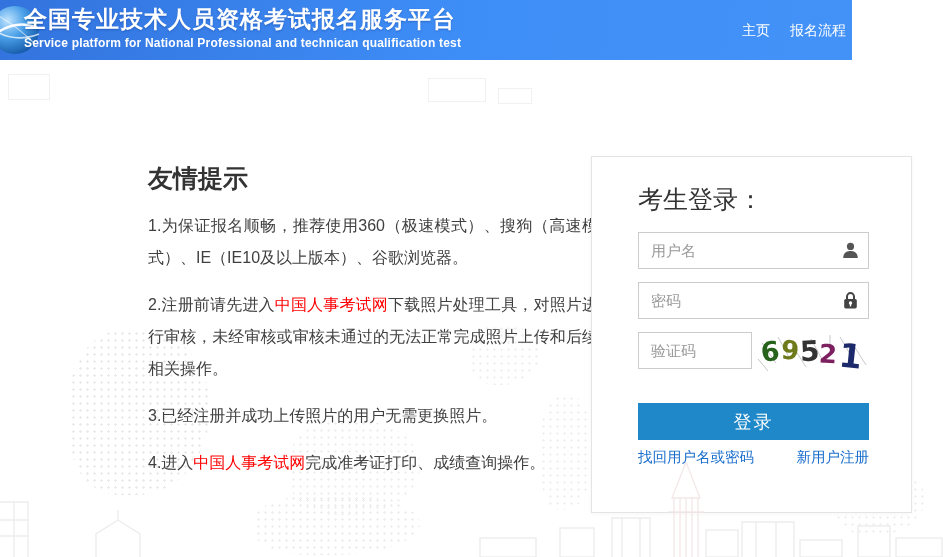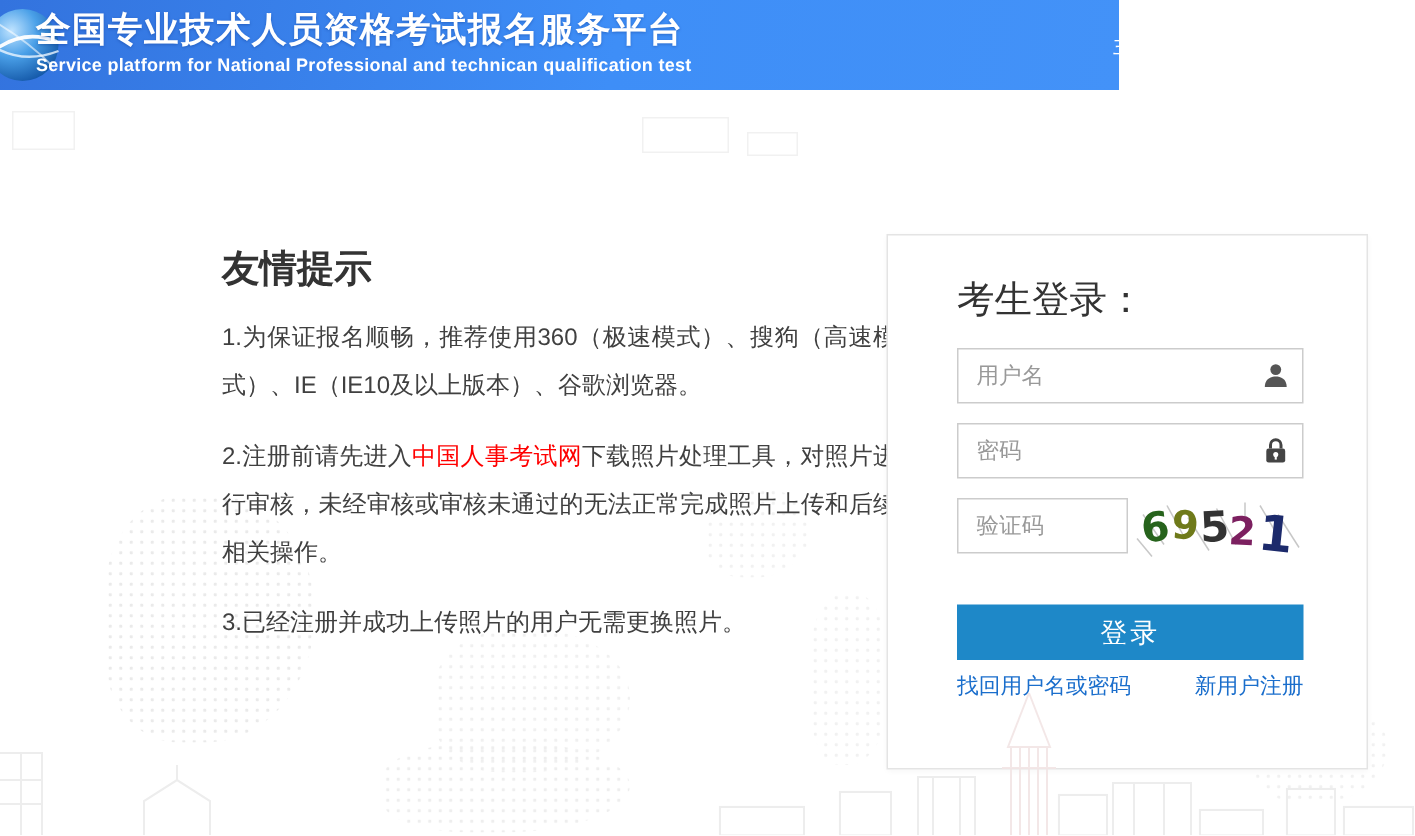--- a/index.html
+++ b/index.html
@@ -7,21 +7,21 @@
   body { font-family:"Liberation Sans","DejaVu Sans",sans-serif; background:#fff; }
   #app { position:relative; width:943px; height:557px; overflow:hidden; background:#fff; }
 
   
   .dots { position:absolute; z-index:0; opacity:.75; pointer-events:none;
           background-image:radial-gradient(circle,#e4e4e4 1.1px,transparent 1.3px);
           background-size:7px 7px; border-radius:45% 55% 60% 40%; }
   .faint-top { position:absolute; z-index:0; border:1px solid #f1f1f1; pointer-events:none; }
 
   
-  .header { position:absolute; z-index:2; left:0; top:0; width:746px; height:60px;
+  .header { position:absolute; z-index:2; left:0; top:0; width:852px; height:60px;
             background:linear-gradient(100deg,#3373de 0%,#3e8ef7 55%,#4392f8 100%); }
   .logo { position:absolute; left:-11px; top:4px; width:52px; height:52px; }
   .brand { position:absolute; left:24px; top:5px; color:#fff; }
   .brand h1 { font-size:23px; font-weight:bold; letter-spacing:1px; line-height:28px;
               text-shadow:0 1px 2px rgba(0,40,120,.35); white-space:nowrap; }
   .brand .sub { font-size:12px; font-weight:bold; margin-top:3px; letter-spacing:.2px; white-space:nowrap; }
   .nav { position:absolute; left:742px; top:22px; white-space:nowrap; font-size:14px; }
   .nav a { color:#fff; text-decoration:none; margin-right:16px;text-align:right; }
 
   
@@ -93,20 +93,21 @@
       <a href="#">常见问题</a>
       <a href="#">咨询</a>
     </div>
   </div>
 
   <div class="tips">
     <h2>友情提示</h2>
     <p><span>1.为保证报名顺畅，推荐使用360（极速模式）、搜狗（高速模式）、IE（IE10及以上版本）、谷歌浏览器。</span><span class="redlink"></span><span></span></p>
     <p><span>2.注册前请先进入</span><span class="redlink">中国人事考试网</span><span>下载照片处理工具，对照片进行审核，未经审核或审核未通过的无法正常完成照片上传和后续相关操作。</span></p>
     <p><span>3.已经注册并成功上传照片的用户无需更换照片。</span><span class="redlink"></span><span></span></p>
+    <p><span>4.进入</span><span class="redlink">中国人事考试网</span><span>完成准考证打印、成绩查询操作。</span></p>
   </div>
 
   <div class="card">
     <div class="title">考生登录：</div>
 
     <div class="field f-pass">
       <input type="password" placeholder="密码" style="">
       <svg class="ficon" viewBox="0 0 19 19">
         <path d="M6,8 V5.6 a3.5,3.5 0 0 1 7,0 V8" fill="none" stroke="#444" stroke-width="2"></path>
         <rect x="3.2" y="8" width="12.6" height="9.4" rx="1.6" fill="#444"></rect>

